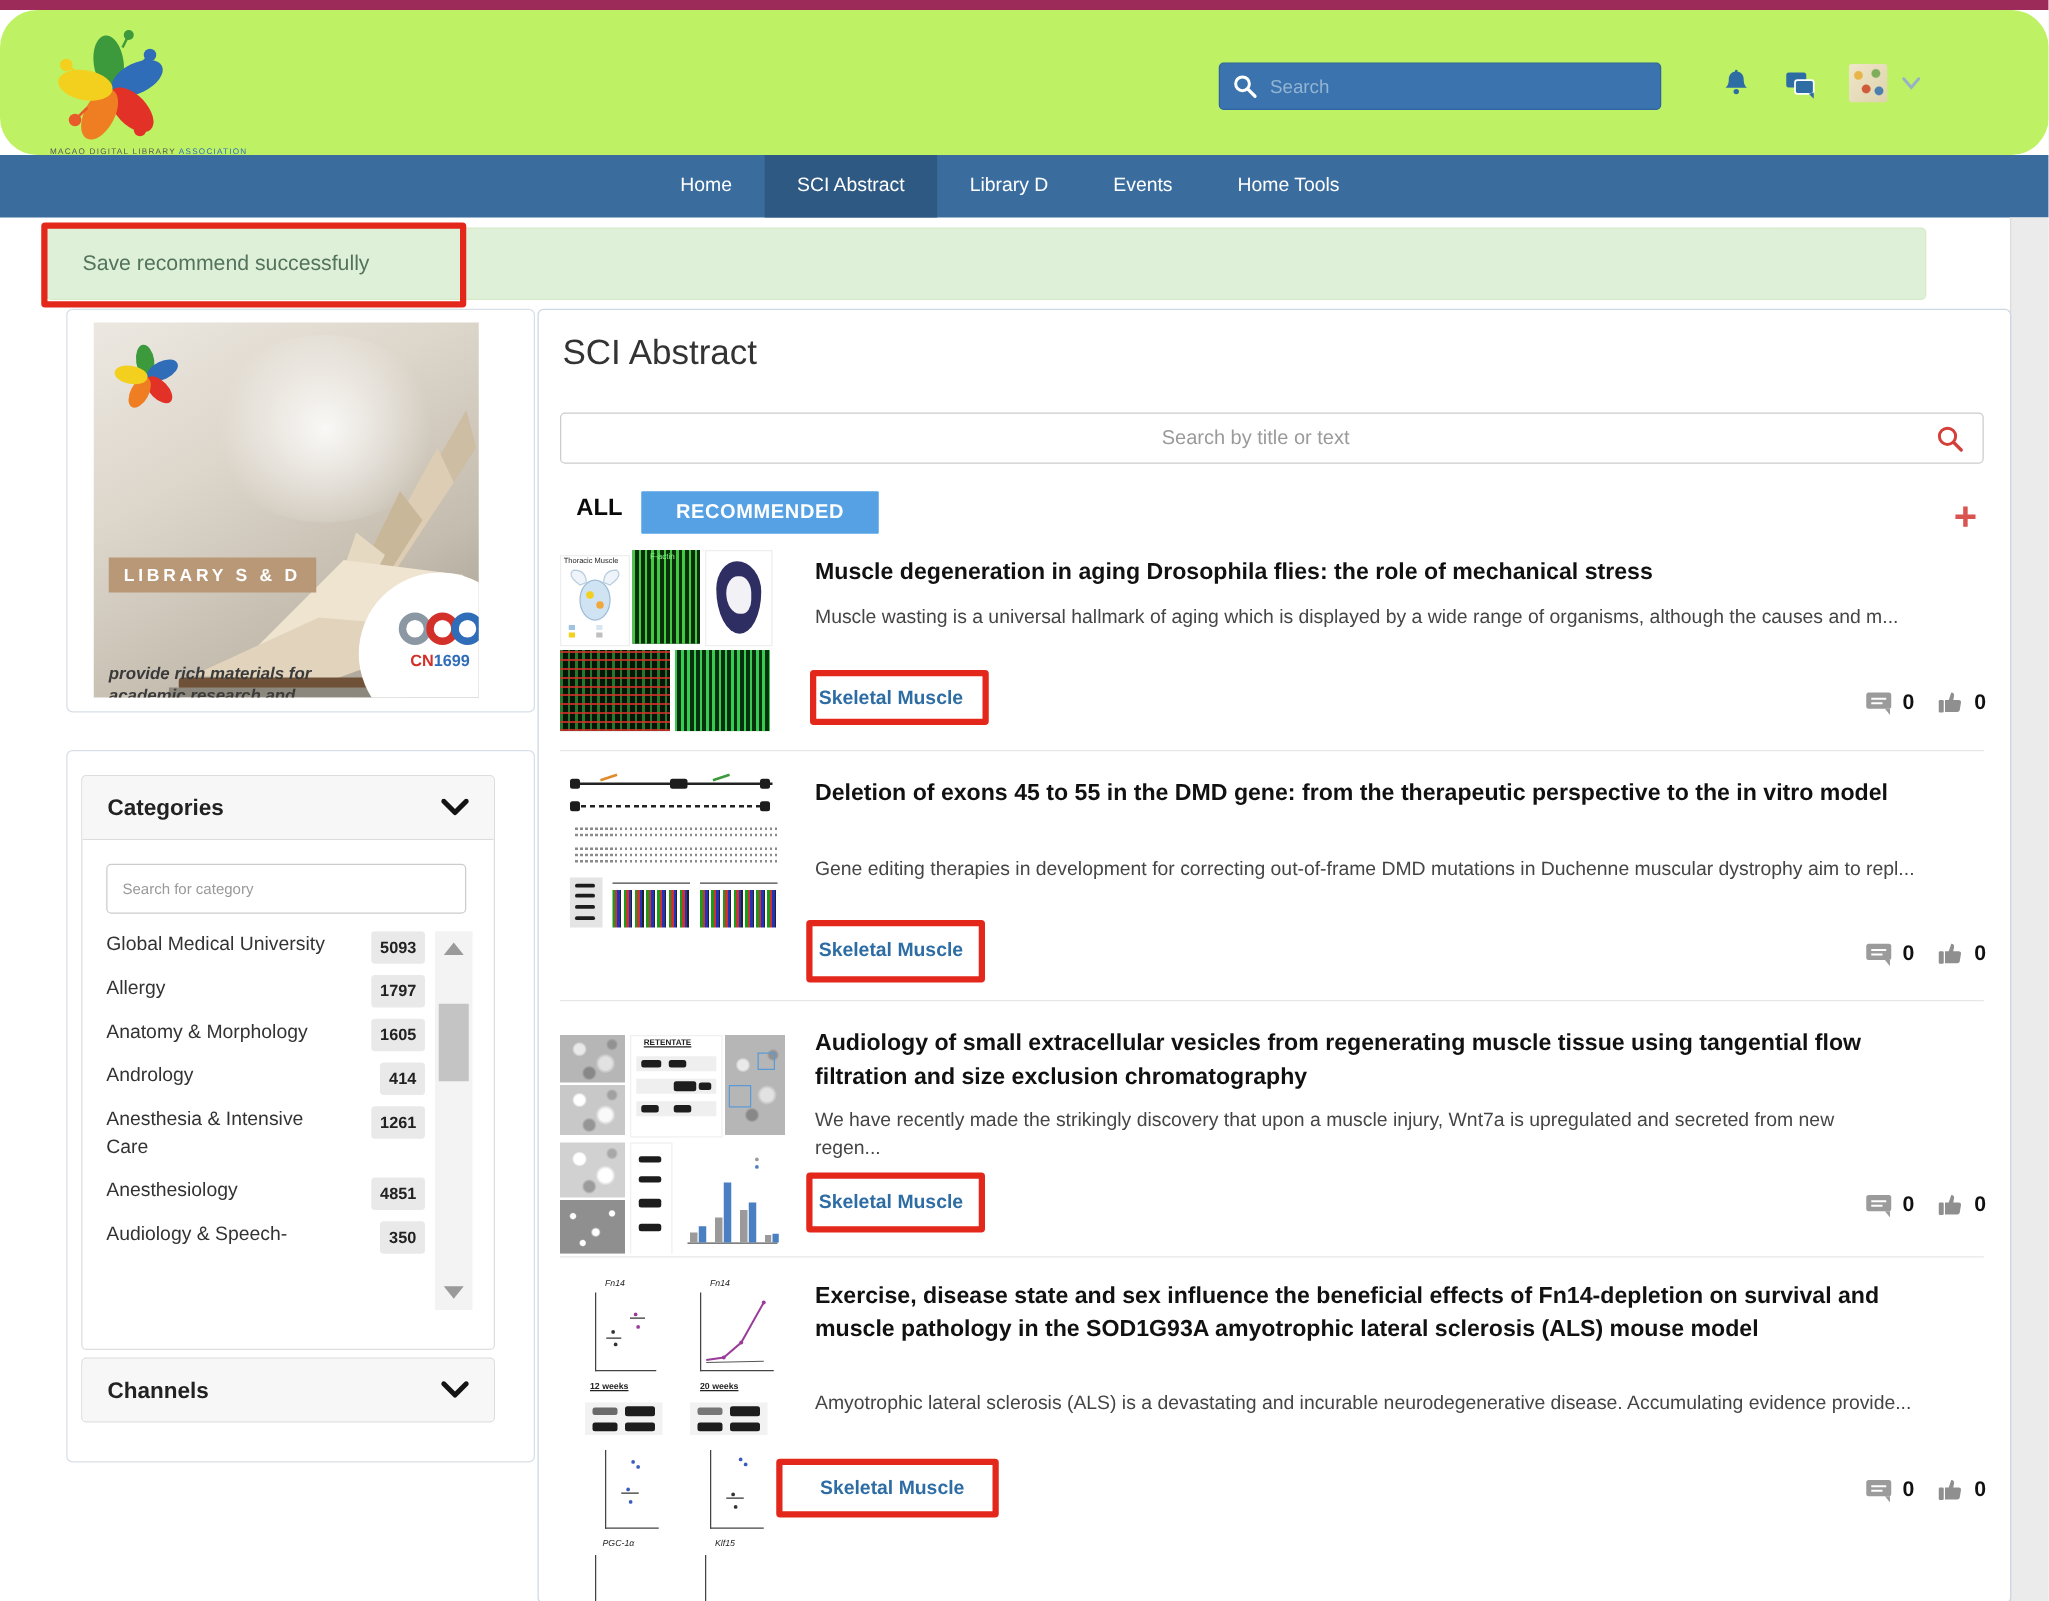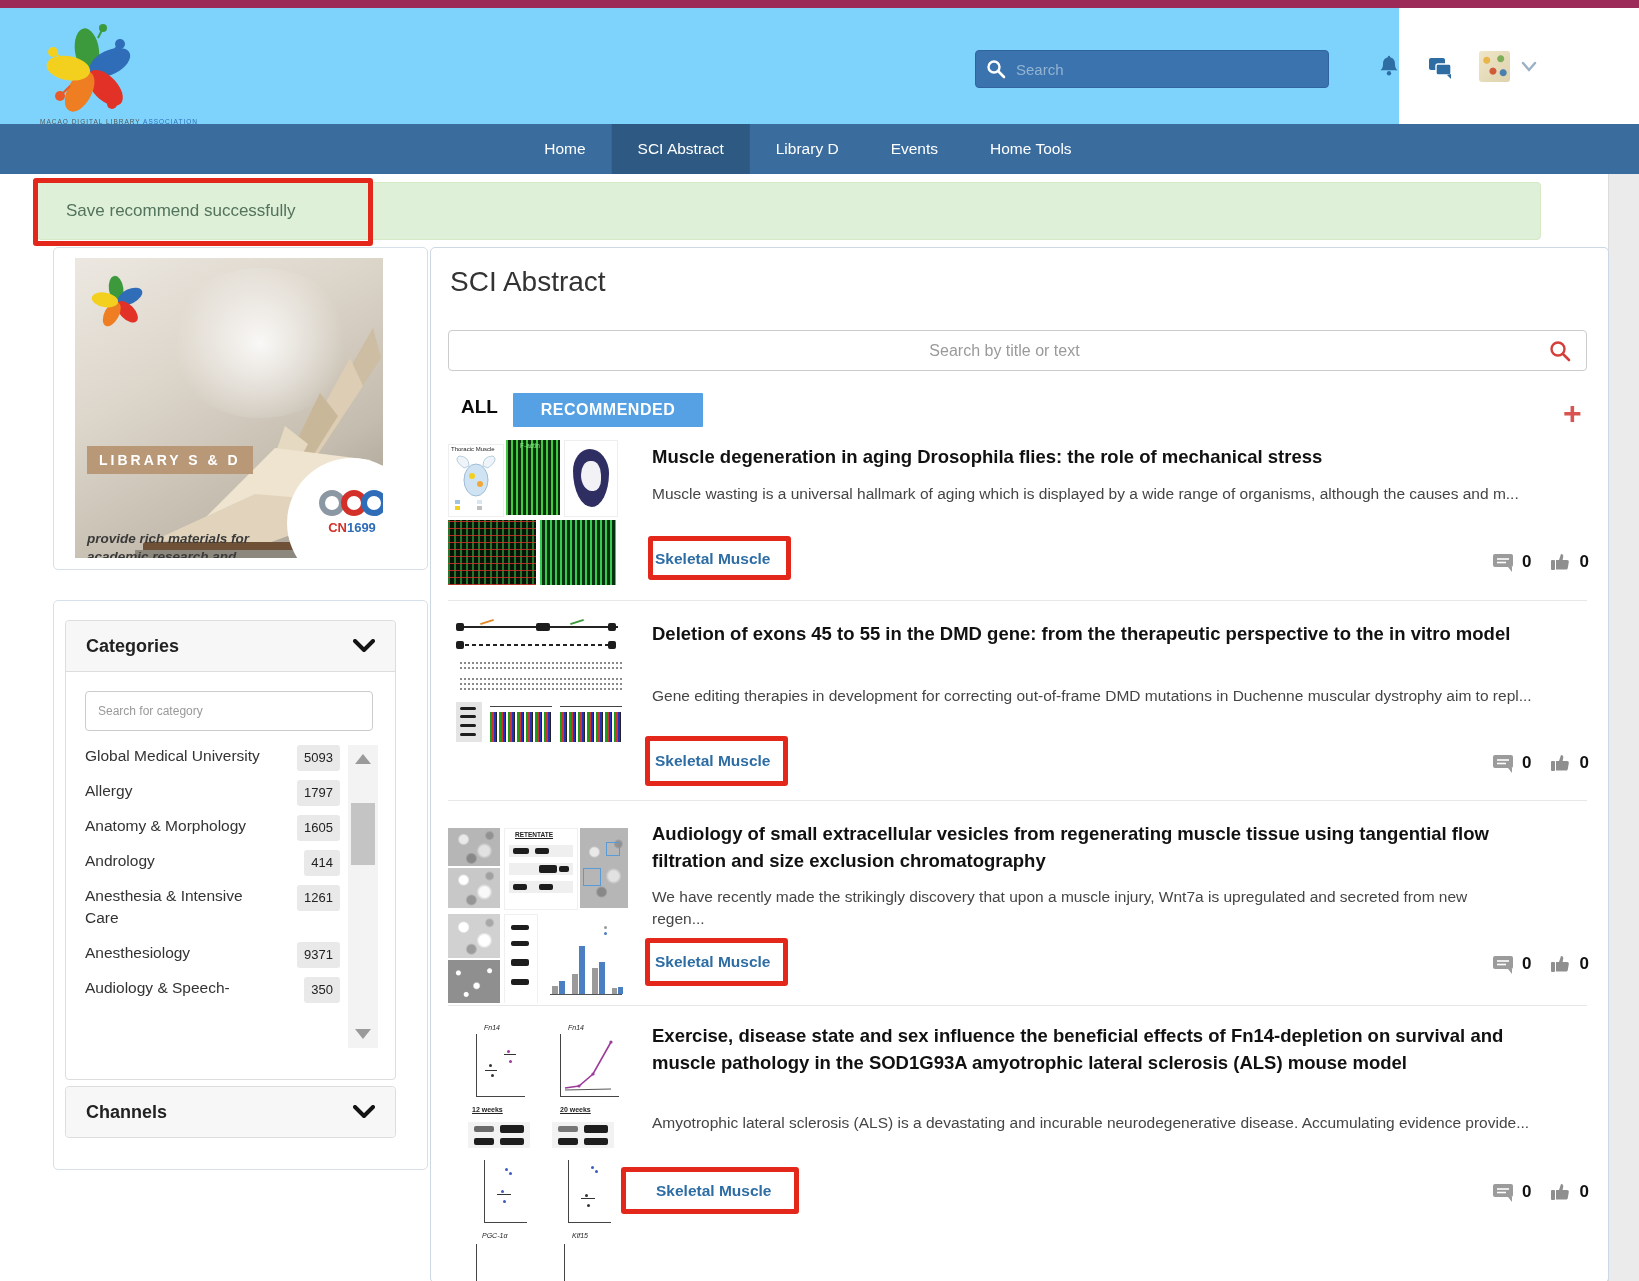--- a/index.html
+++ b/index.html
@@ -1,21 +1,21 @@
 <!DOCTYPE html>
 <html><head>
 <meta charset="utf-8">
 <style>
   html,body{margin:0;padding:0;}
   body{font-family:"Liberation Sans",sans-serif;background:#eaeaea;}
   #page{position:relative;width:1639px;height:1281px;background:#fff;overflow:hidden;}
   .abs{position:absolute;}
   
   #topbar{left:0;top:0;width:1639px;height:8px;background:#9c2b59;}
-  #header{left:0;top:8px;width:1399px;height:116px;background:#7dd3fc;}
+  #header{left:0;top:8px;width:1639px;height:116px;background:#bef264;border-radius:30px;}
   #navbar{left:0;top:124px;width:1639px;height:50px;background:#3a6d9e;}
   .nav-list{position:absolute;left:50%;top:0;transform:translateX(-52%);display:flex;height:50px;}
   .nav-item{display:flex;align-items:center;padding:0 26px;color:#fff;font-size:15.5px;cursor:pointer;}
   .nav-item.active{background:#2e5982;}
   #hsearch{left:975px;top:42px;width:352px;height:36px;background:#3a73ad;border:1px solid #2f64a0;border-radius:4px;display:flex;align-items:center;}
   #hsearch input{background:transparent;border:none;outline:none;color:#e8f1fa;font-size:15px;width:280px;font-family:"Liberation Sans",sans-serif;}
   #hsearch input::placeholder{color:#93b4d3;}
   .hicon{width:26px;height:26px;}
   #logo-caption{left:40px;top:110px;width:120px;font-size:6.5px;letter-spacing:1px;color:#555;white-space:nowrap;}
   #logo-caption .assoc{color:#2f6db8;}
@@ -38,21 +38,21 @@
   #cn-text .cn{color:#d3302a;} #cn-text .num{color:#2f6db8;}
   #cat-outer{left:53px;top:600px;width:353px;height:568px;}
   .panel{background:#fff;border:1px solid #ddd;border-radius:4px;}
   #cat-panel{left:65px;top:620px;width:329px;height:458px;}
   .panel-header{height:50px;background:#f7f7f7;border-bottom:1px solid #ddd;border-radius:4px 4px 0 0;display:flex;align-items:center;justify-content:space-between;padding:0 20px;cursor:pointer;}
   .panel-header .ptitle{font-size:18px;font-weight:bold;color:#222;}
   #cat-search{left:85px;top:691px;width:288px;height:40px;border:1px solid #ccc;border-radius:4px;box-sizing:border-box;font-size:12px;padding:0 12px;color:#333;outline:none;font-family:"Liberation Sans",sans-serif;}
   #cat-search::placeholder{color:#999;}
   #cat-list{left:85px;top:745px;width:255px;height:303px;overflow:hidden;}
   .cat-item{position:relative;margin-bottom:13px;padding-right:62px;font-size:15.5px;color:#333;line-height:22px;cursor:pointer;}
-  .cat-badge{position:absolute;right:0;top:0;background:#e9e9e9;border-radius:3px;padding:2px 7px;font-size:13px;font-weight:normal;color:#222;}
+  .cat-badge{position:absolute;right:0;top:0;background:#e9e9e9;border-radius:3px;padding:2px 7px;font-size:13px;font-weight:bold;color:#222;}
   #cat-scroll{left:348px;top:745px;width:30px;height:303px;background:#f3f3f3;}
   .scroll-arrow{position:absolute;left:7px;width:0;height:0;border-left:8px solid transparent;border-right:8px solid transparent;cursor:pointer;}
   #scroll-up{top:9px;border-bottom:10px solid #9a9a9a;}
   #scroll-down{bottom:9px;border-top:10px solid #9a9a9a;}
   #scroll-thumb{position:absolute;left:3px;top:58px;width:24px;height:62px;background:#c4c4c4;cursor:pointer;}
   #chan-panel{left:65px;top:1086px;width:329px;height:50px;}
   #chan-panel .panel-header{border-bottom:none;border-radius:4px;}
   
   #main-panel{left:430px;top:247px;width:1177px;height:1034px;background:#fff;border:1px solid #ccd8e3;border-radius:5px;}
   #main-title{left:450px;top:266px;font-size:28px;color:#333;}
@@ -223,21 +223,21 @@
       </svg>
     </div>
   </div>
   <input class="abs" id="cat-search" type="text" placeholder="Search for category" style="">
   <div class="abs" id="cat-list">
     <div class="cat-item"><span>Global Medical University</span><span class="cat-badge">5093</span></div>
     <div class="cat-item"><span>Allergy</span><span class="cat-badge">1797</span></div>
     <div class="cat-item"><span>Anatomy &amp; Morphology</span><span class="cat-badge">1605</span></div>
     <div class="cat-item"><span>Andrology</span><span class="cat-badge">414</span></div>
     <div class="cat-item"><span>Anesthesia &amp; Intensive Care</span><span class="cat-badge">1261</span></div>
-    <div class="cat-item"><span>Anesthesiology</span><span class="cat-badge">9371</span></div>
+    <div class="cat-item"><span>Anesthesiology</span><span class="cat-badge">4851</span></div>
     <div class="cat-item"><span>Audiology &amp; Speech-</span><span class="cat-badge">350</span></div>
   </div>
   <div class="abs" id="cat-scroll">
     <div class="scroll-arrow" id="scroll-up"></div>
     <div id="scroll-thumb"></div>
     <div class="scroll-arrow" id="scroll-down"></div>
   </div>
 
   <div class="abs panel" id="chan-panel">
     <div class="panel-header">

